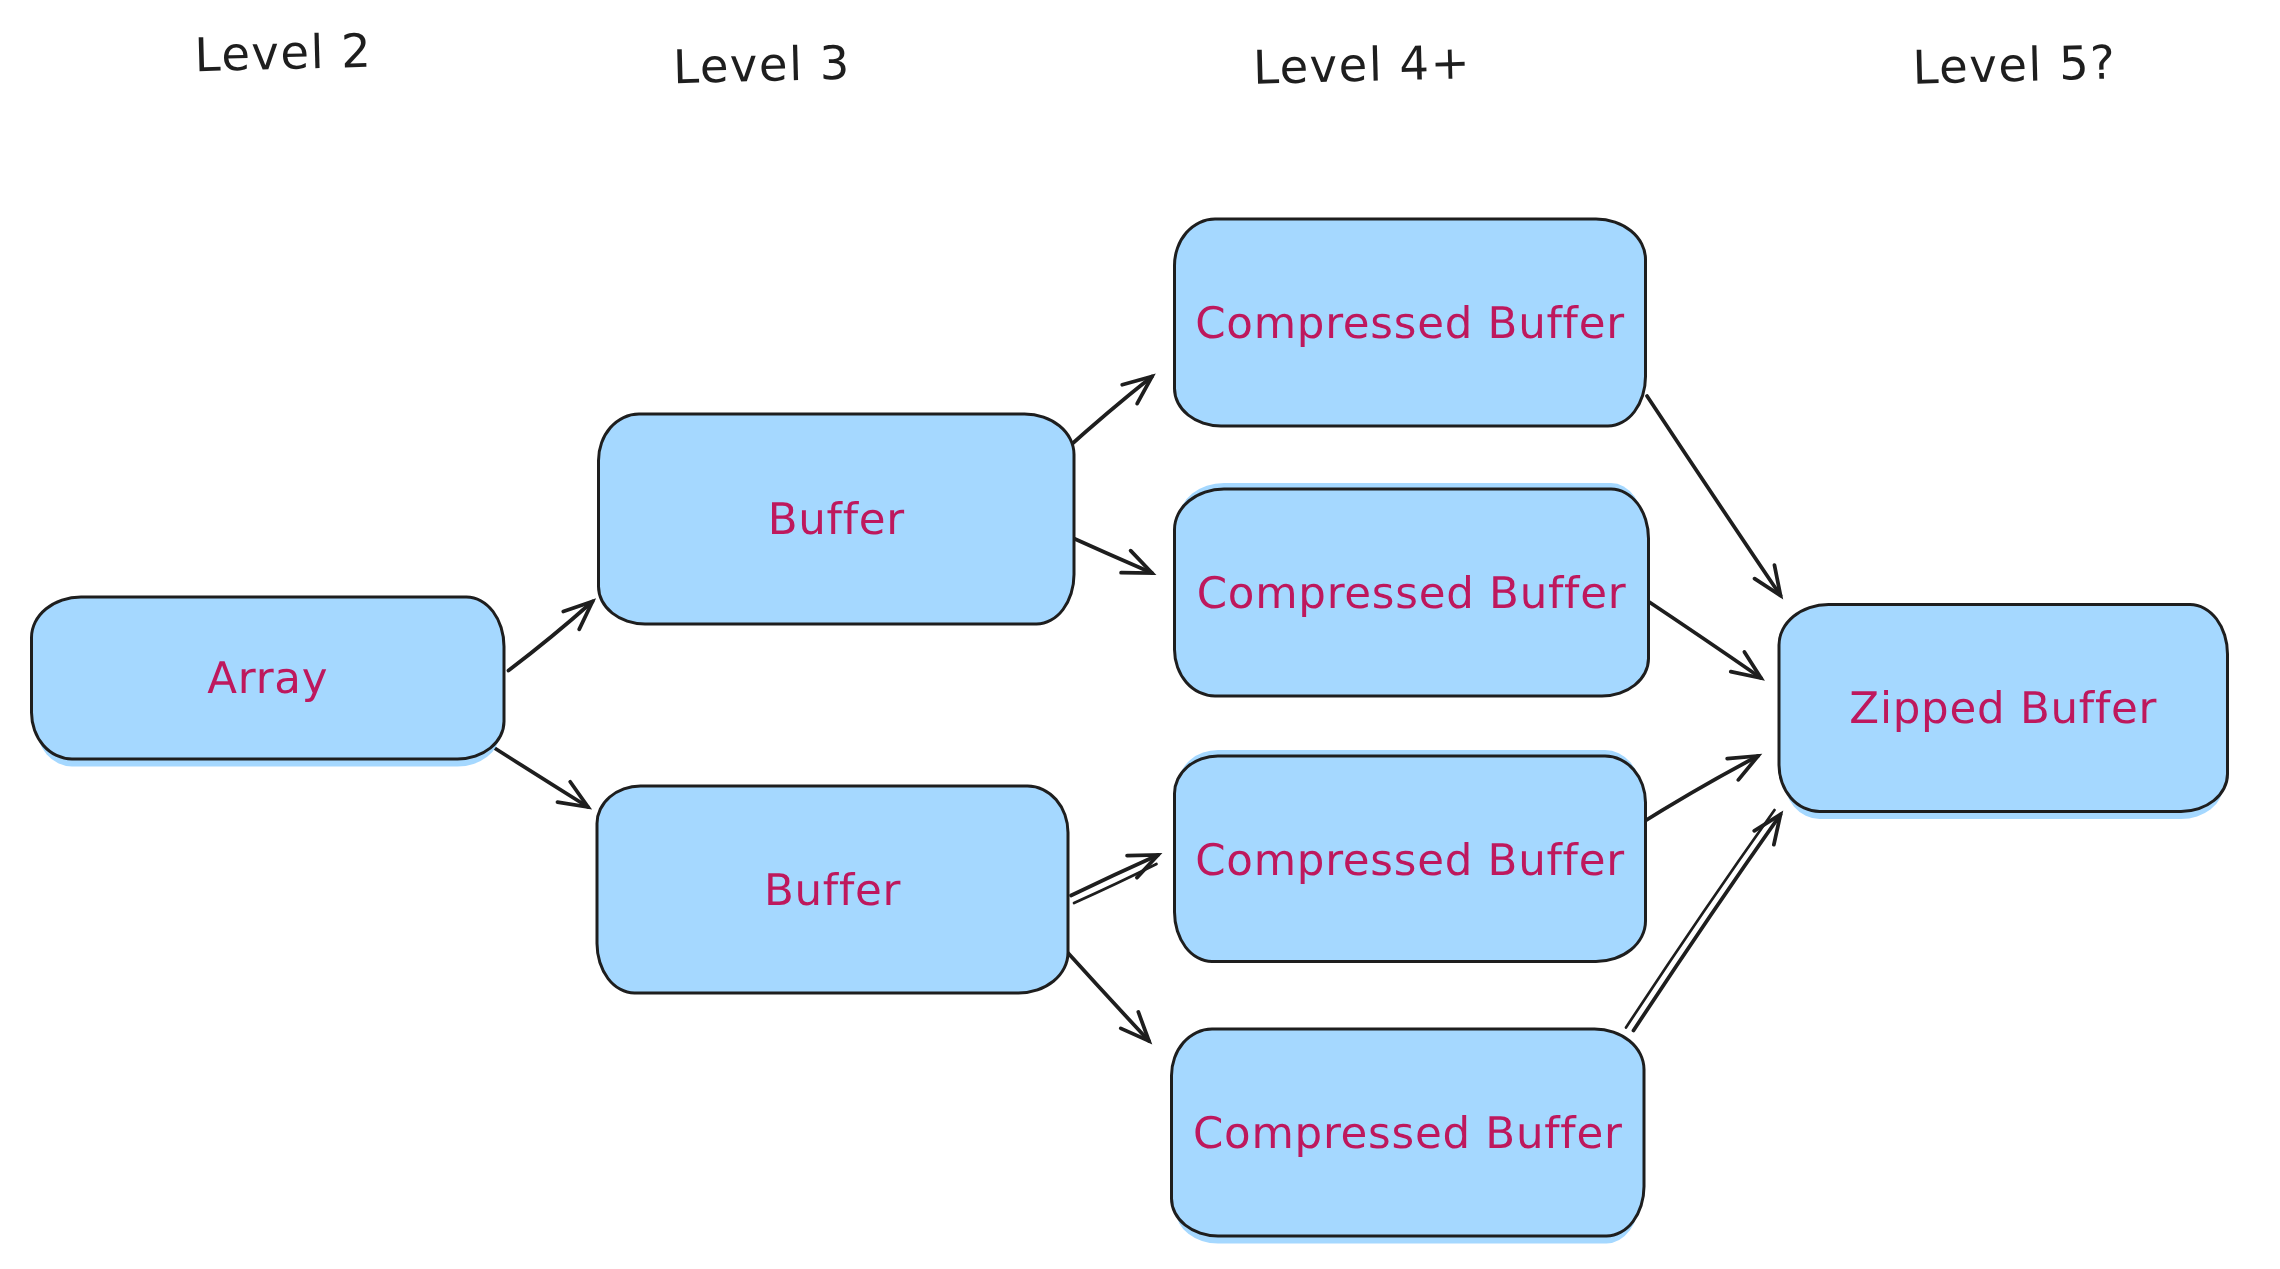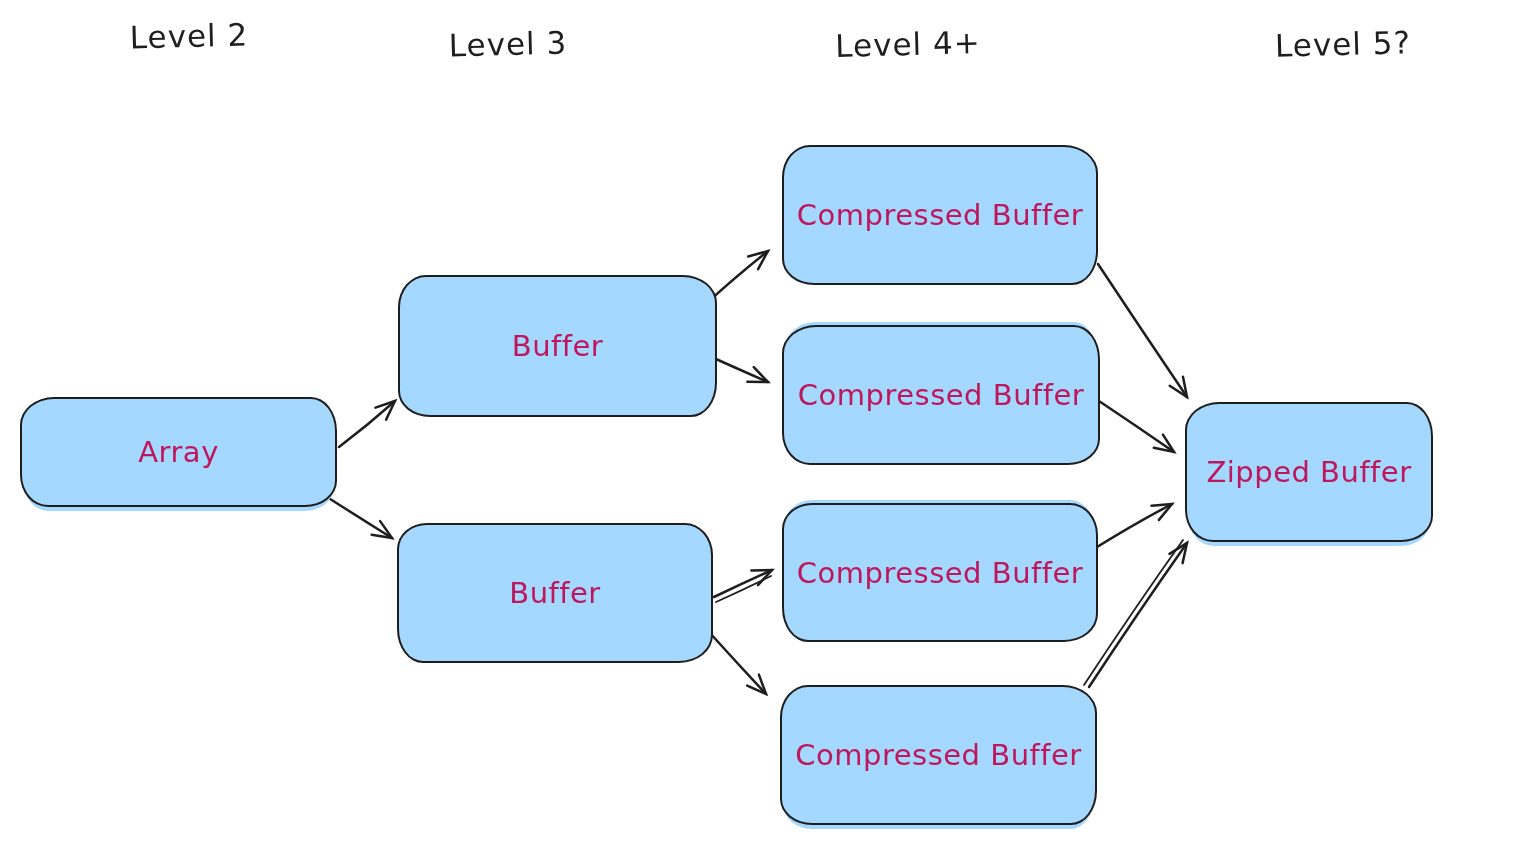--- a/index.html
+++ b/index.html
@@ -55,21 +55,21 @@
   .smear-b { box-shadow: 0 8px 0 -4px #a5d8ff; }
   .smear-t { box-shadow: 0 -7px 0 -4px #a5d8ff; }
 
   #node-array       { left: 20px;   top: 397px; width: 317px; height: 110px; }
   #node-buffer1     { left: 398px;  top: 275px; width: 319px; height: 142px; }
   #node-buffer2     { left: 397px;  top: 523px; width: 316px; height: 140px; }
   #node-compressed1 { left: 782px;  top: 145px; width: 316px; height: 140px; }
   #node-compressed2 { left: 782px;  top: 325px; width: 318px; height: 140px; }
   #node-compressed3 { left: 782px;  top: 503px; width: 316px; height: 139px; }
   #node-compressed4 { left: 780px;  top: 685px; width: 317px; height: 140px; }
-  #node-zipped      { left: 1185px; top: 402px; width: 248px; height: 140px; }
+  #node-zipped      { left: 1185px; top: 402px; width: 301px; height: 140px; }
 </style>
 </head>
 <body>
 
 <div class="stage">
 
   <div class="col-label" id="col-label-1">Level 2</div>
   <div class="col-label" id="col-label-2">Level 3</div>
   <div class="col-label" id="col-label-3">Level 4+</div>
   <div class="col-label" id="col-label-4">Level 5?</div>

